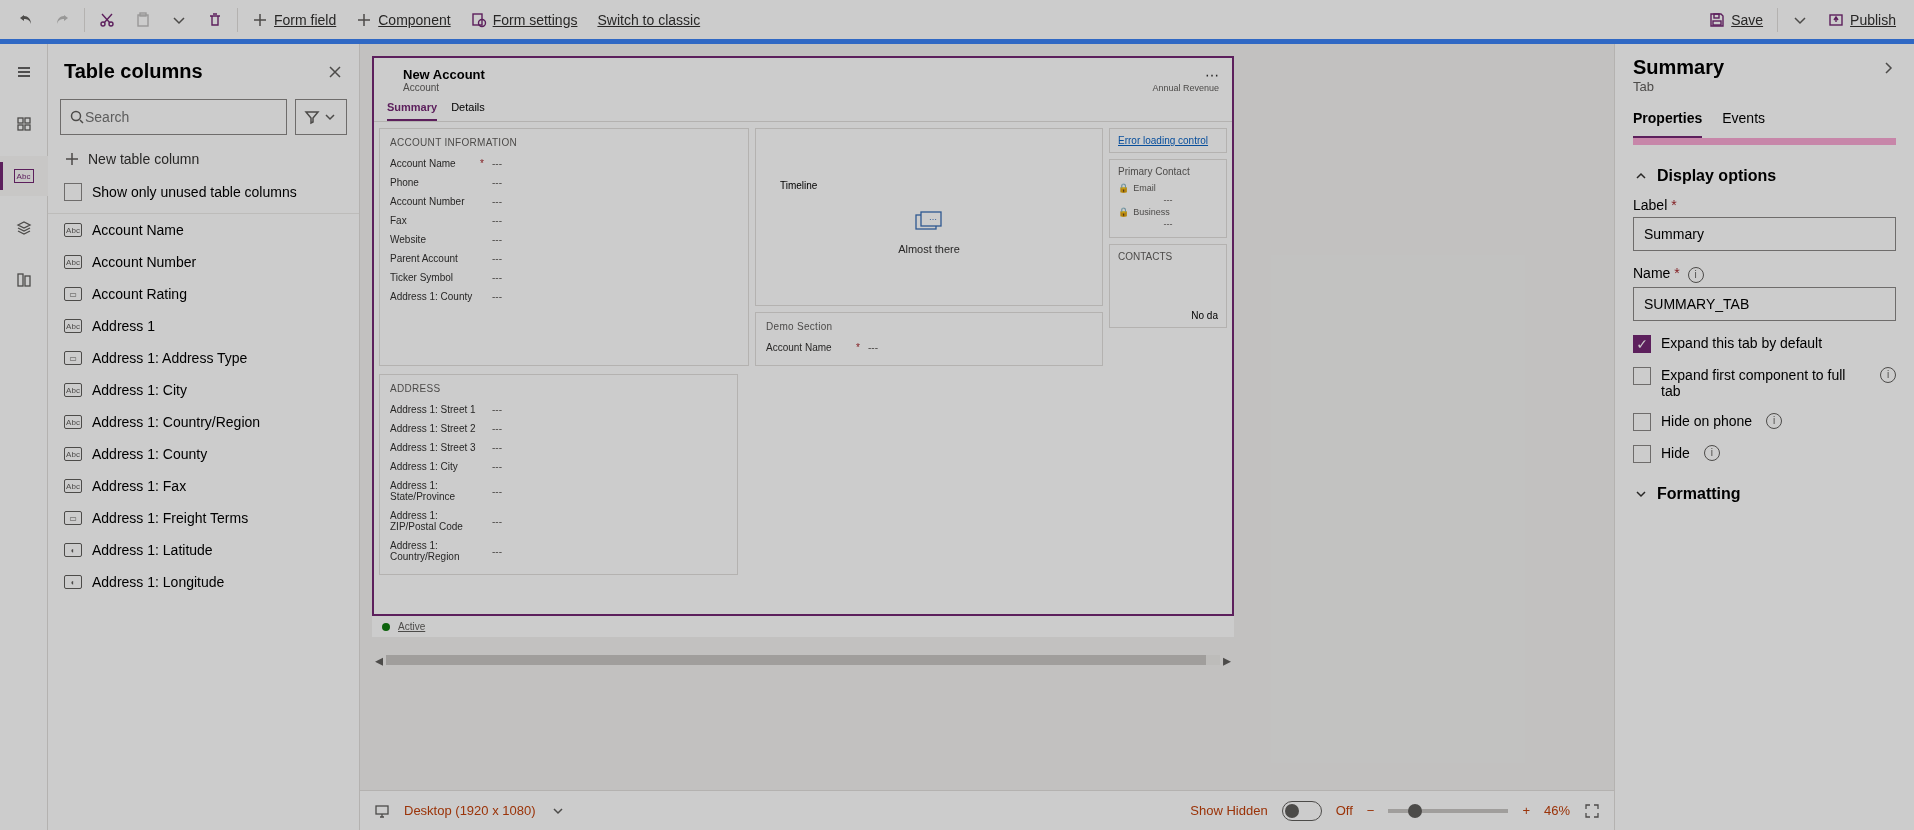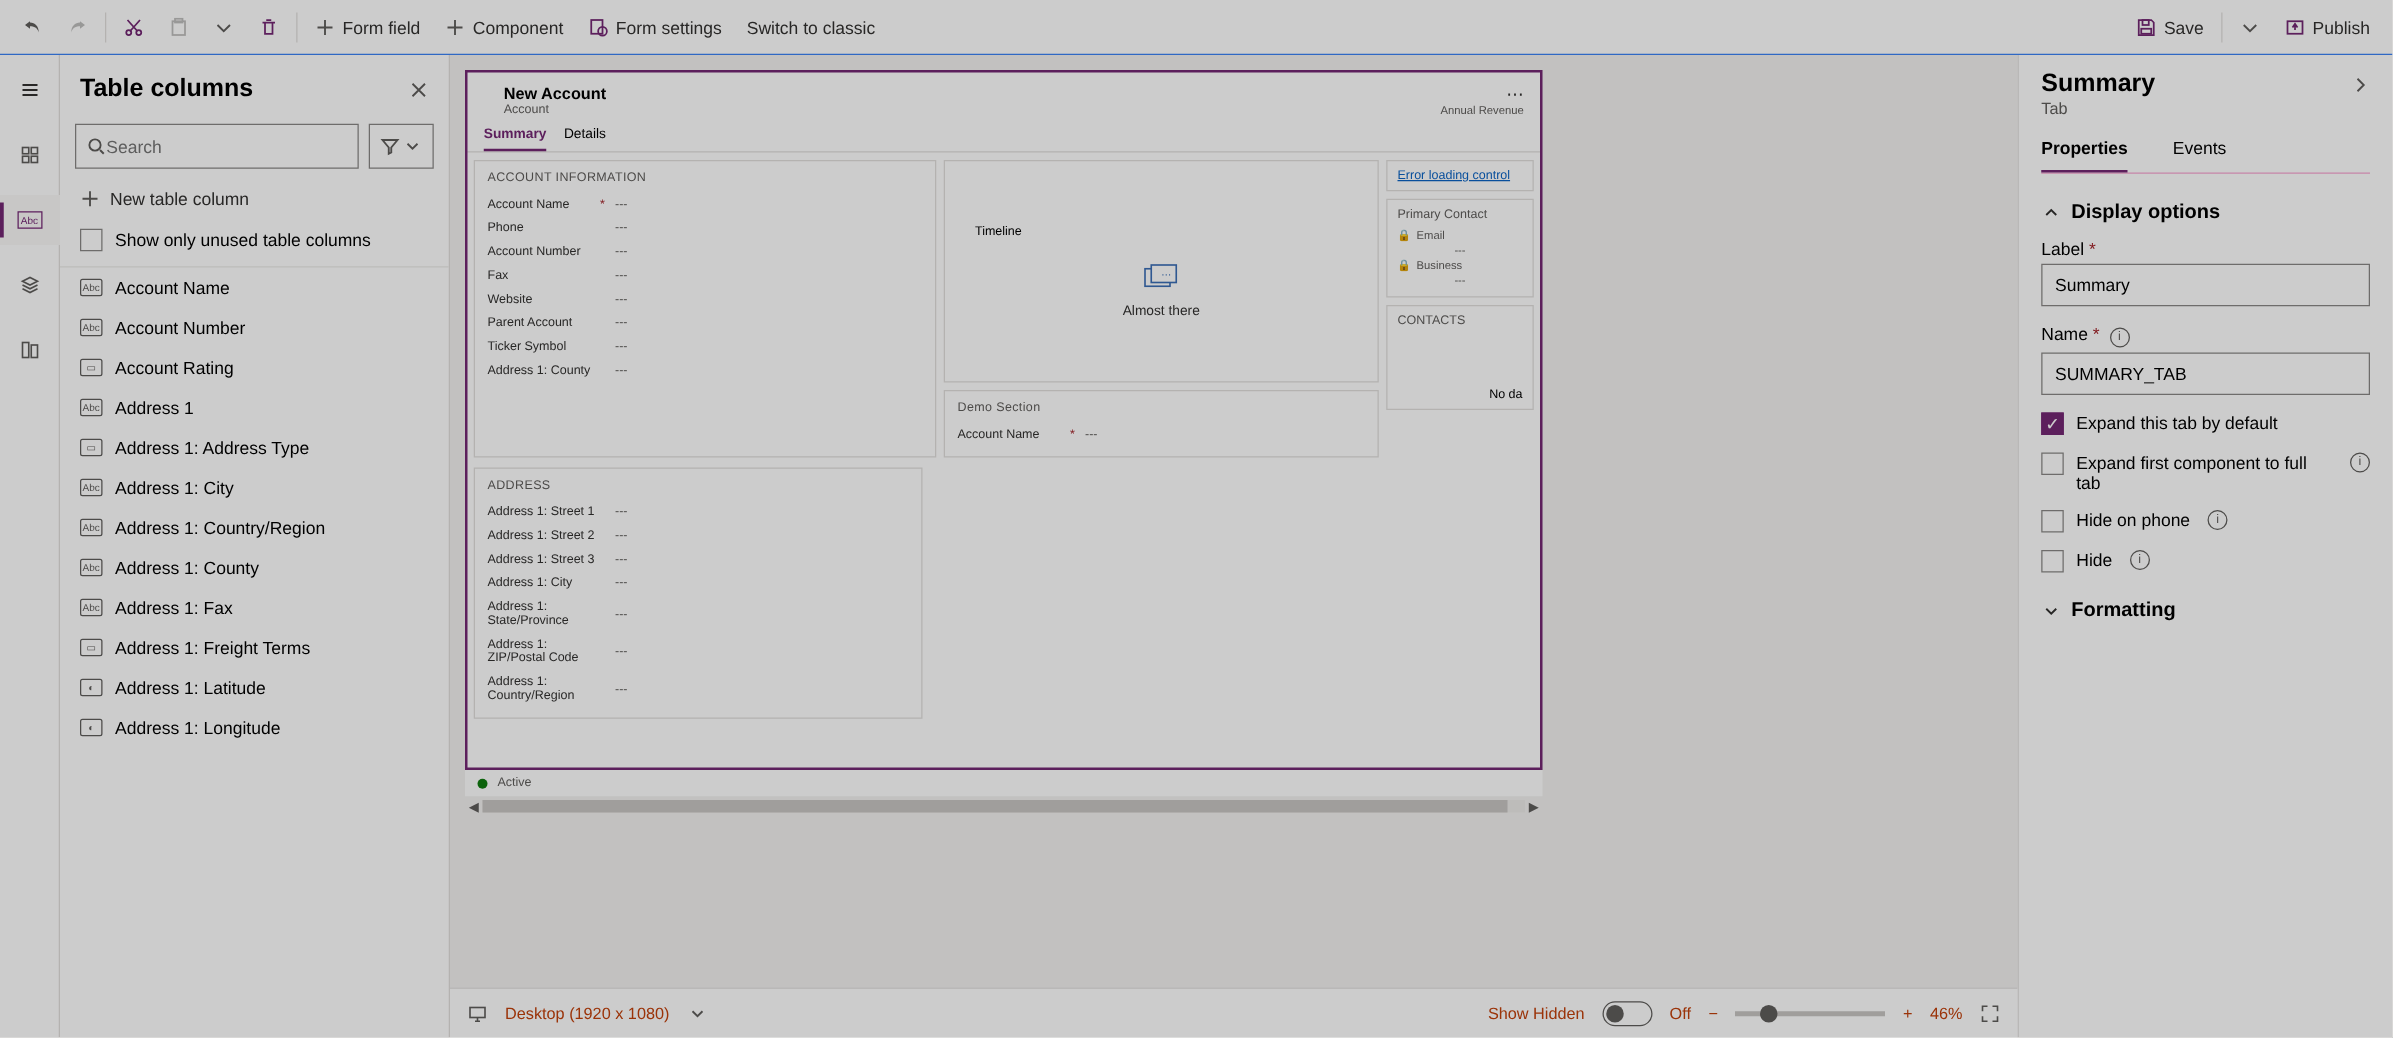--- a/index.html
+++ b/index.html
@@ -1,21 +1,21 @@
 <!DOCTYPE html>
 <html><head>
 <meta charset="utf-8">
 <style>
 * { box-sizing: border-box; margin: 0; padding: 0; font-family: "Segoe UI", Arial, sans-serif; }
 body { width: 1914px; height: 830px; background: #f3f2f1; overflow: hidden; position: relative; }
 
 body::after { content:""; position:absolute; inset:0; background:rgba(0,0,0,0.2); pointer-events:none; }
 
 
-.toolbar { height: 44px; background: #fff; display:flex; align-items:center; padding:0 8px; border-bottom:1px solid #3b82f6; font-size:14px; color:#323130; }
+.toolbar { height: 44px; background: #fff; display:flex; align-items:center; padding:0 8px; border-bottom:5px solid #3b82f6; font-size:14px; color:#323130;text-decoration:underline; }
 .toolbar .tb-left { display:flex; align-items:center; gap:0; }
 .toolbar .tb-right { margin-left:auto; display:flex; align-items:center; gap:0; }
 .tb-btn { display:flex; align-items:center; gap:6px; padding:0 10px; height:32px; cursor:pointer; color:#323130; }
 .tb-sep { width:1px; height:24px; background:#e1dfdd; margin:0 4px; }
 .ico { width:16px; height:16px; display:inline-flex; align-items:center; justify-content:center; color:#605e5c; }
 .ico svg { width:16px; height:16px; }
 
 
 .main { display:flex; height: calc(100% - 44px); }
 .leftbar { width:48px; background:#fff; border-right:1px solid #e1dfdd; display:flex; flex-direction:column; align-items:center; padding-top:8px; gap:12px; }
@@ -61,40 +61,40 @@
 .field .freq { color:#a4262c; width:12px; }
 .field .fval { color:#605e5c; }
 .timeline { border:1px solid #e1dfdd; padding:24px; display:flex; flex-direction:column; align-items:center; justify-content:center; height:178px; }
 .timeline-h { align-self:flex-start; font-size:10px; margin-bottom:20px; }
 .timeline .msg { font-size:11px; color:#323130; margin-top:10px; }
 .side-box { border:1px solid #e1dfdd; padding:6px 8px; font-size:10px; }
 .side-box .err { color:#0b63c4; text-decoration:underline; font-size:10px; }
 .side-box .lbl { color:#605e5c; margin-bottom:6px; }
 .side-val { display:flex; align-items:center; gap:4px; color:#605e5c; font-size:9px; margin:2px 0; }
 .lock-ico { font-size:9px; }
-.canvas-ftr { height:22px; background:#fff; border-top:1px solid #e1dfdd; display:flex; align-items:center; padding:0 10px; font-size:10px; color:#605e5c; gap:8px; width:862px; margin:-1px 0 0 0; }
+.canvas-ftr { height:22px; background:#fff; border-top:1px solid #e1dfdd; display:flex; align-items:center; padding:0 10px; font-size:10px; color:#605e5c; gap:8px; width:862px; margin:-1px 0 15px 0;text-decoration:underline; }
 .dot { width:8px; height:8px; border-radius:50%; background:#107c10; }
 .hscroll { height:16px; display:flex; align-items:center; width:862px; margin:0; }
 .hscroll-track { flex:1; height:10px; background:#edebe9; position:relative; }
 .hscroll-thumb { position:absolute; left:0; top:0; height:10px; width:820px; background:#c8c6c4; }
 
 
 .status { height:40px; border-top:1px solid #e1dfdd; background:#fff; display:flex; align-items:center; padding:0 14px; font-size:13px; color:#c2410c; gap:14px; }
 .status .sp { flex:1; }
 .toggle { width:40px; height:20px; border-radius:10px; border:1px solid #605e5c; position:relative; }
 .toggle .knob { position:absolute; left:2px; top:2px; width:14px; height:14px; border-radius:50%; background:#605e5c; }
 .slider { width:120px; height:4px; background:#c8c6c4; position:relative; }
 .slider .sknob { position:absolute; left:20px; top:-5px; width:14px; height:14px; border-radius:50%; background:#605e5c; }
 
 
 .prop-panel { width:300px; background:#fff; border-left:1px solid #e1dfdd; display:flex; flex-direction:column; padding:12px 18px; }
 .prop-panel .ptitle { font-size:20px; font-weight:600; display:flex; align-items:center; }
 .prop-panel .ptitle .chev { margin-left:auto; }
 .prop-panel .psub { font-size:13px; color:#605e5c; margin-bottom:10px; }
-.ptabs { display:flex; gap:36px; border-bottom:1px solid #f9a8d4; font-size:14px; margin-bottom:14px; }
+.ptabs { display:flex; gap:20px; border-bottom:7px solid #f9a8d4; font-size:14px; margin-bottom:14px; }
 .ptab { padding:6px 0 10px 0; cursor:pointer; }
 .ptab.active { border-bottom:2px solid #742774; font-weight:600; }
 .pgroup-h { display:flex; align-items:center; gap:8px; font-size:16px; font-weight:600; margin:8px 0 12px 0; }
 .plabel { font-size:14px; margin-bottom:4px; }
 .plabel .req { color:#a4262c; }
 .pinput { width:100%; height:34px; border:1px solid #8a8886; padding:0 10px; font-size:14px; margin-bottom:14px; outline:none; }
 .pchk-row { display:flex; align-items:flex-start; gap:10px; font-size:14px; margin-bottom:14px; }
 .info-ico { width:16px; height:16px; border:1px solid #605e5c; border-radius:50%; font-size:10px; display:inline-flex; align-items:center; justify-content:center; margin-left:4px; color:#605e5c; }
 
 

